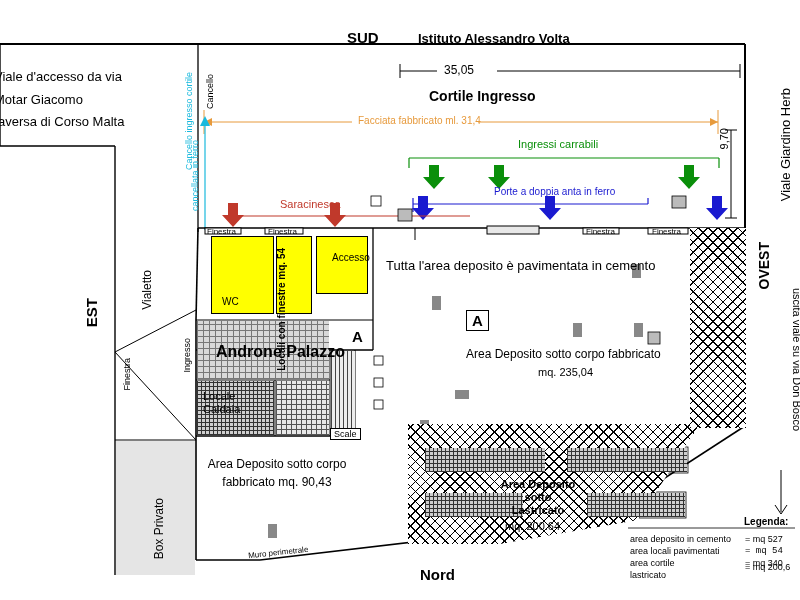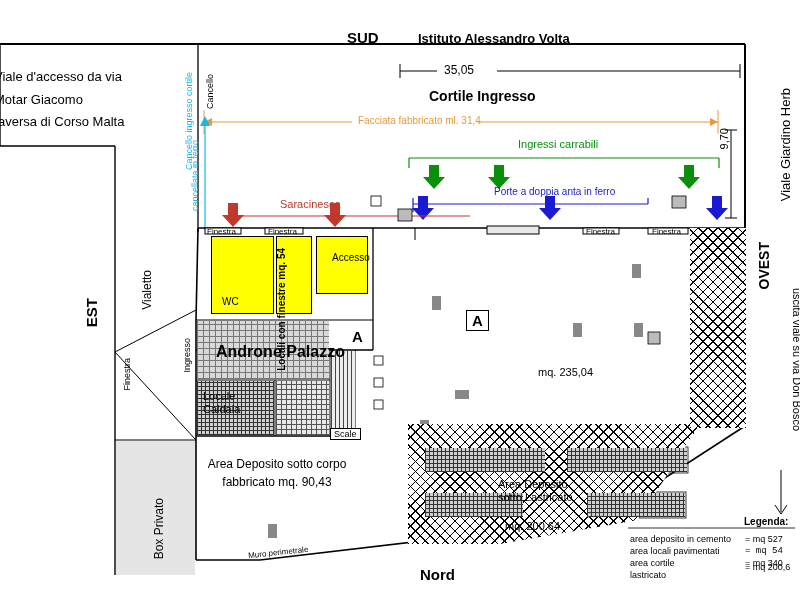--- a/index.html
+++ b/index.html
@@ -244,26 +244,28 @@
   <div class="txt vert bold" style="left:276px;top:248px;font-size:10px;">Locali con finestre mq. 54</div>
   <div class="txt" style="left:332px;top:252px;font-size:10px;">Accesso</div>
 
   <div class="txt bold" style="left:216px;top:343px;font-size:16px;">Androne Palazzo</div>
   <div class="txt" style="left:203px;top:390px;font-size:11px;width:64px;white-space:normal;line-height:13px;">Locale Caldaia</div>
   <div class="txt" style="left:330px;top:428px;font-size:9px;background:#fff;border:1px solid #000;padding:0 3px;">Scale</div>
 
   <div class="txt bold" style="left:352px;top:328px;font-size:15px;">A</div>
   <div class="txt bold" style="left:466px;top:310px;font-size:15px;border:1px solid #000;padding:1px 5px;background:#fff;">A</div>
 
-
+  <div class="txt" style="left:386px;top:258px;font-size:13px;">Tutta l'area deposito è pavimentata in cemento</div>
+
+  <div class="txt" style="left:466px;top:347px;font-size:12px;">Area Deposito sotto corpo fabbricato</div>
   <div class="txt" style="left:538px;top:366px;font-size:11px;">mq. 235,04</div>
 
   <div class="txt" style="left:207px;top:455px;font-size:12px;width:140px;white-space:normal;line-height:18px;text-align:center;">Area Deposito sotto corpo fabbricato mq. 90,43</div>
 
-  <div class="txt" style="left:498px;top:478px;font-size:11px;width:80px;white-space:normal;text-align:left;line-height:13px;">Area Deposito sotto Lastricato</div>
+  <div class="txt" style="left:498px;top:478px;font-size:11px;width:80px;white-space:normal;text-align:center;line-height:13px;font-weight:bold;">Area Deposito sotto Lastricato</div>
   <div class="txt" style="left:505px;top:520px;font-size:11px;">mq. 200.64</div>
 
   <div class="txt" style="left:248px;top:548px;font-size:8px;transform:rotate(-6deg);">Muro perimetrale</div>
 
   <div class="txt bold" style="left:744px;top:516px;font-size:10px;">Legenda:</div>
   <div class="txt" style="left:630px;top:534px;font-size:9px;">area deposito in cemento</div>
   <div class="txt" style="left:745px;top:534px;font-size:9px;">= mq 527</div>
   <div class="txt" style="left:630px;top:546px;font-size:9px;">area locali pavimentati</div>
   <div class="txt" style="left:745px;top:546px;font-size:9px;font-family:Liberation Mono, monospace;">= mq   54</div>
   <div class="txt" style="left:630px;top:558px;font-size:9px;">area cortile</div>

